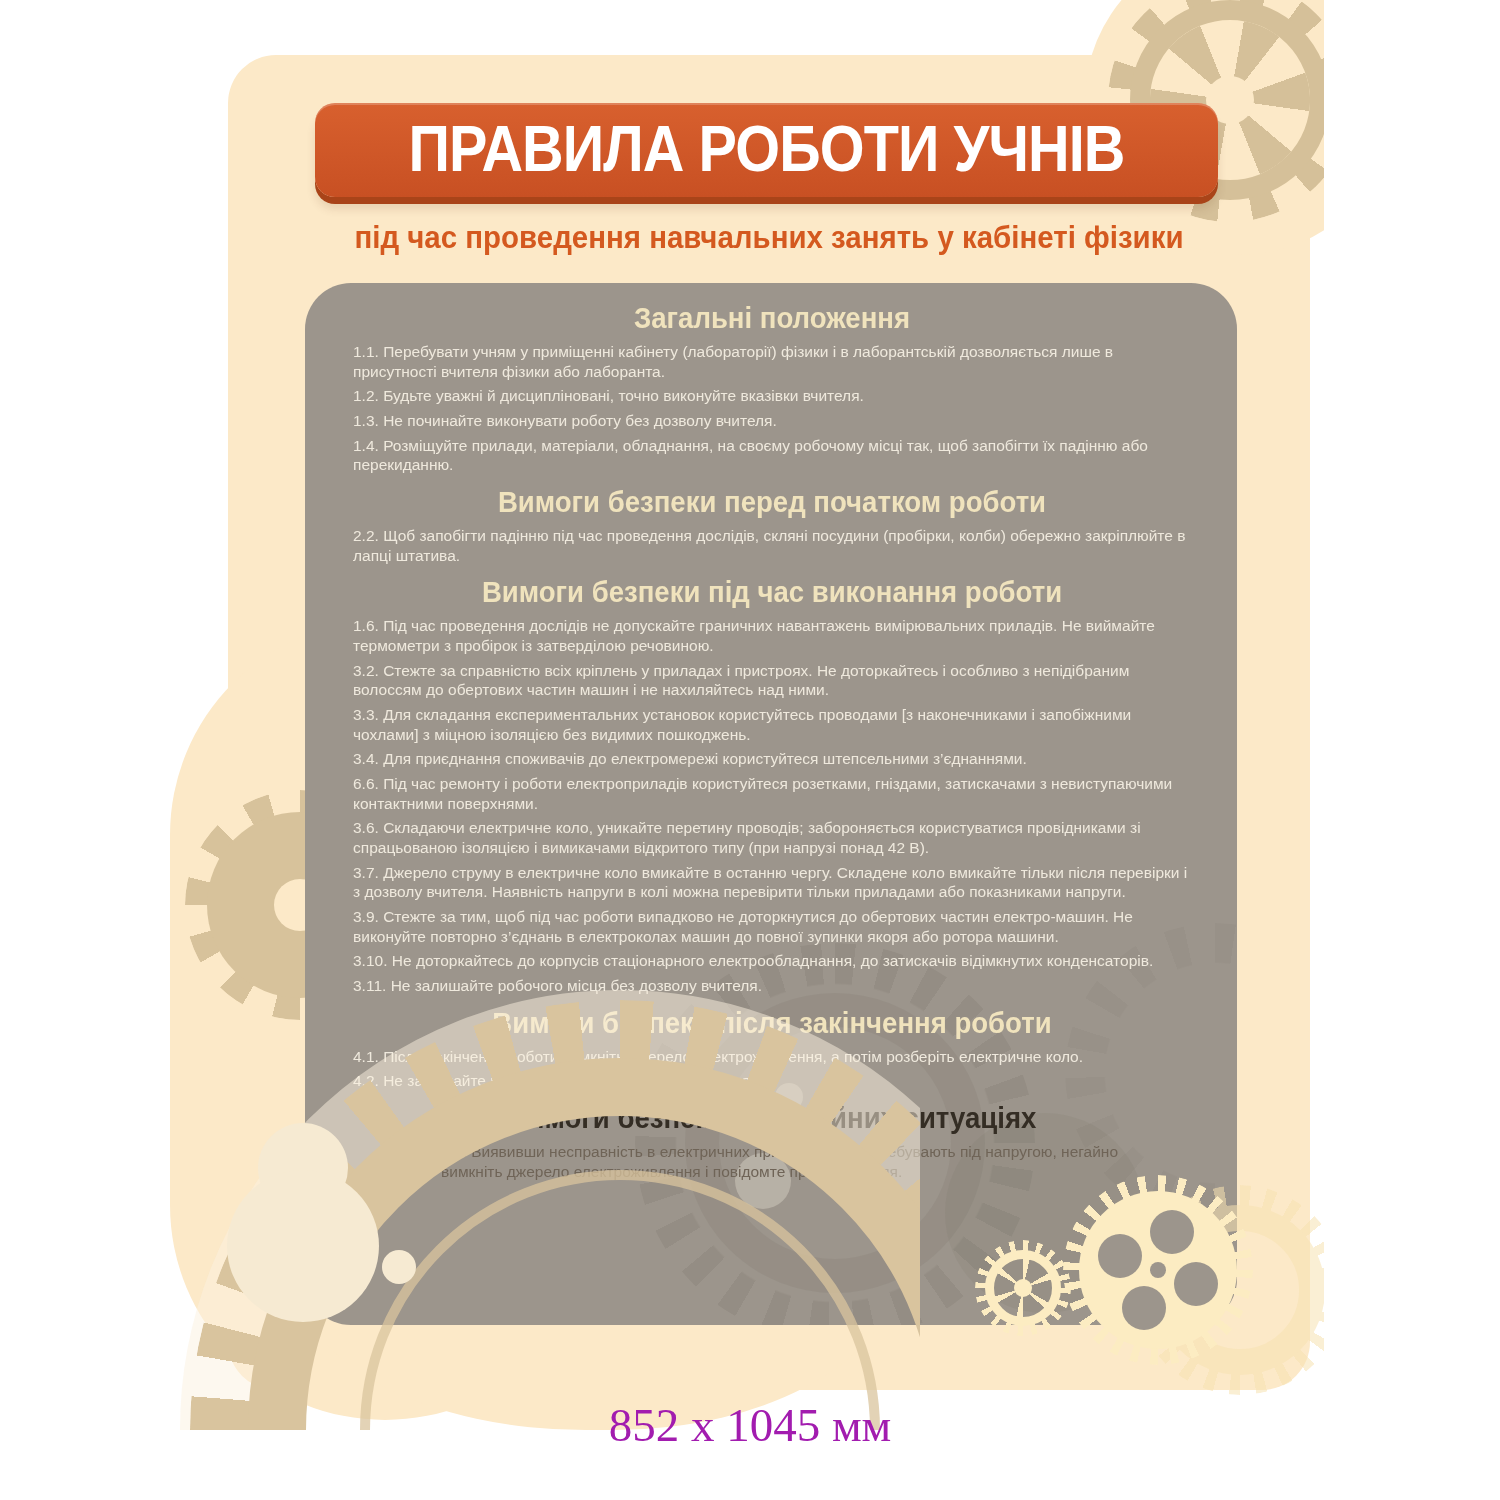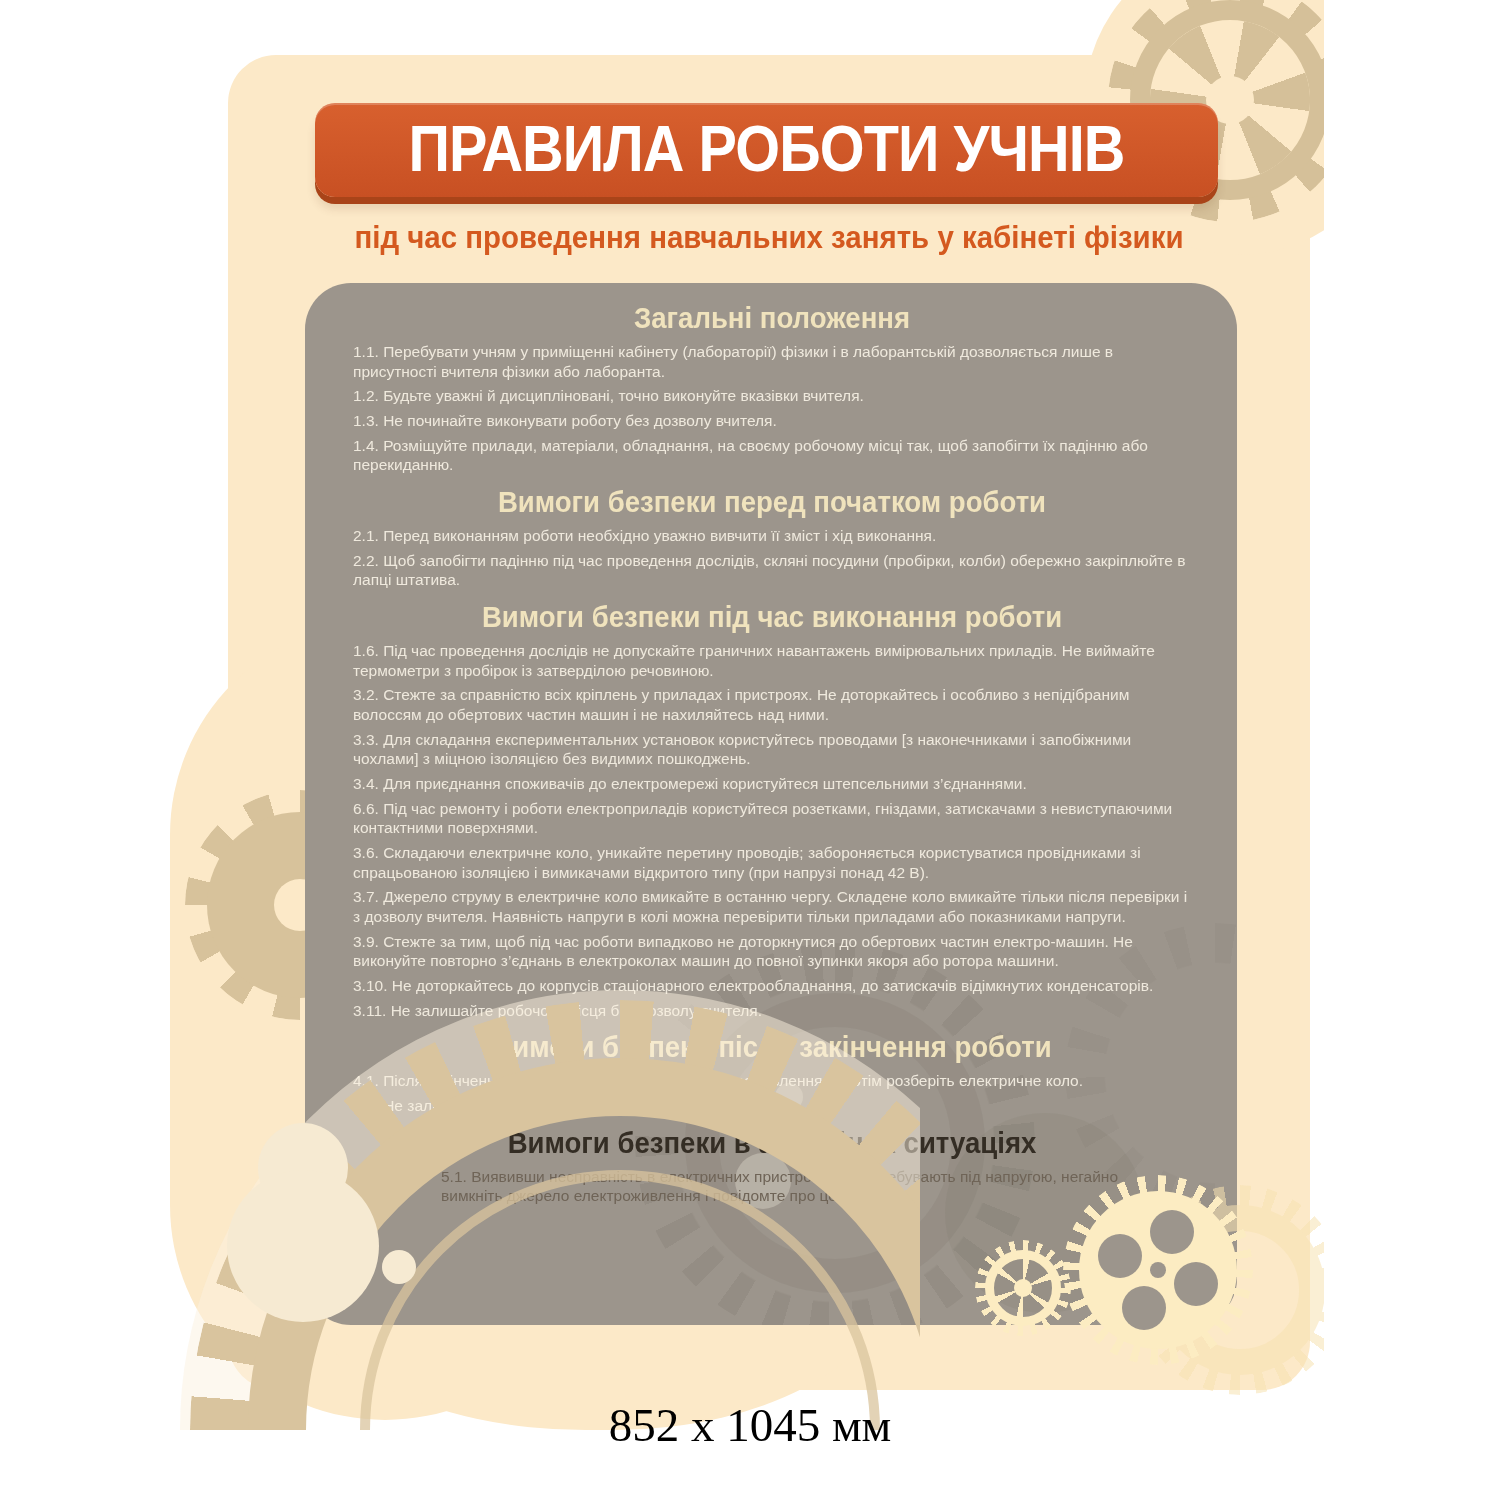--- a/index.html
+++ b/index.html
@@ -67,21 +67,21 @@
   .cream-circle{position:absolute;border-radius:50%;background:#f6ead2;}
 
   
   .gear-ghost{left:1135px;top:1185px;width:210px;height:210px;z-index:5;opacity:.55;}
   .gear-reel{left:1063px;top:1175px;width:190px;height:190px;z-index:5;}
   .hole{position:absolute;border-radius:50%;background:#9c958c;}
   .gear-wheel{left:975px;top:1240px;width:96px;height:96px;z-index:5;}
 
   
   .caption{position:absolute;left:0;top:1398px;width:1500px;text-align:center;z-index:6;
-           font-family:"Liberation Serif", serif;font-size:47px;color:#000000;}
+           font-family:"Liberation Serif", serif;font-size:47px;color:#a21caf;}
 </style>
 </head>
 <body>
 
 <div class="canvas">
 
   <div class="panel"></div>
   <div class="blob blob-tr"></div>
 
   <div class="gear gear-tr">
@@ -115,21 +115,20 @@
     <div class="wm g-solid" style="left:430px;top:870px;width:56px;height:56px;--c:#d9d2c6;opacity:.45"></div>
     <div class="wm g-solid" style="left:470px;top:800px;width:28px;height:28px;--c:#d9d2c6;opacity:.4"></div>
 
     <div class="rules">
         <h2 class="sec-heading">Загальні положення</h2>
         <p class="rule-item">1.1. Перебувати учням у приміщенні кабінету (лабораторії) фізики і в лаборантській дозволяється лише в присутності вчителя фізики або лаборанта.</p>
         <p class="rule-item">1.2. Будьте уважні й дисципліновані, точно виконуйте вказівки вчителя.</p>
         <p class="rule-item">1.3. Не починайте виконувати роботу без дозволу вчителя.</p>
         <p class="rule-item">1.4. Розміщуйте прилади, матеріали, обладнання, на своєму робочому місці так, щоб запобігти їх падінню або перекиданню.</p>
         <h2 class="sec-heading">Вимоги безпеки перед початком роботи</h2>
-        <p class="rule-item">2.1. Перед виконанням роботи необхідно уважно вивчити її зміст і хід виконання.</p>
         <p class="rule-item">2.2. Щоб запобігти падінню під час проведення дослідів, скляні посудини (пробірки, колби) обережно закріплюйте в лапці штатива.</p>
         <h2 class="sec-heading">Вимоги безпеки під час виконання роботи</h2>
         <p class="rule-item">1.6. Під час проведення дослідів не допускайте граничних навантажень вимірювальних приладів. Не виймайте термометри з пробірок із затверділою речовиною.</p>
         <p class="rule-item">3.2. Стежте за справністю всіх кріплень у приладах і пристроях. Не доторкайтесь і особливо з непідібраним волоссям до обертових частин машин і не нахиляйтесь над ними.</p>
         <p class="rule-item">3.3. Для складання експериментальних установок користуйтесь проводами [з наконечниками і запобіжними чохлами] з міцною ізоляцією без видимих пошкоджень.</p>
         <p class="rule-item">3.4. Для приєднання споживачів до електромережі користуйтеся штепсельними з’єднаннями.</p>
         <p class="rule-item">6.6. Під час ремонту і роботи електроприладів користуйтеся розетками, гніздами, затискачами з невиступаючими контактними поверхнями.</p>
         <p class="rule-item">3.6. Складаючи електричне коло, уникайте перетину проводів; забороняється користуватися провідниками зі спрацьованою ізоляцією і вимикачами відкритого типу (при напрузі понад 42 В).</p>
         <p class="rule-item">3.7. Джерело струму в електричне коло вмикайте в останню чергу. Складене коло вмикайте тільки після перевірки і з дозволу вчителя. Наявність напруги в колі можна перевірити тільки приладами або показниками напруги.</p>
         <p class="rule-item">3.9. Стежте за тим, щоб під час роботи випадково не доторкнутися до обертових частин електро-машин. Не виконуйте повторно з’єднань в електроколах машин до повної зупинки якоря або ротора машини.</p>

